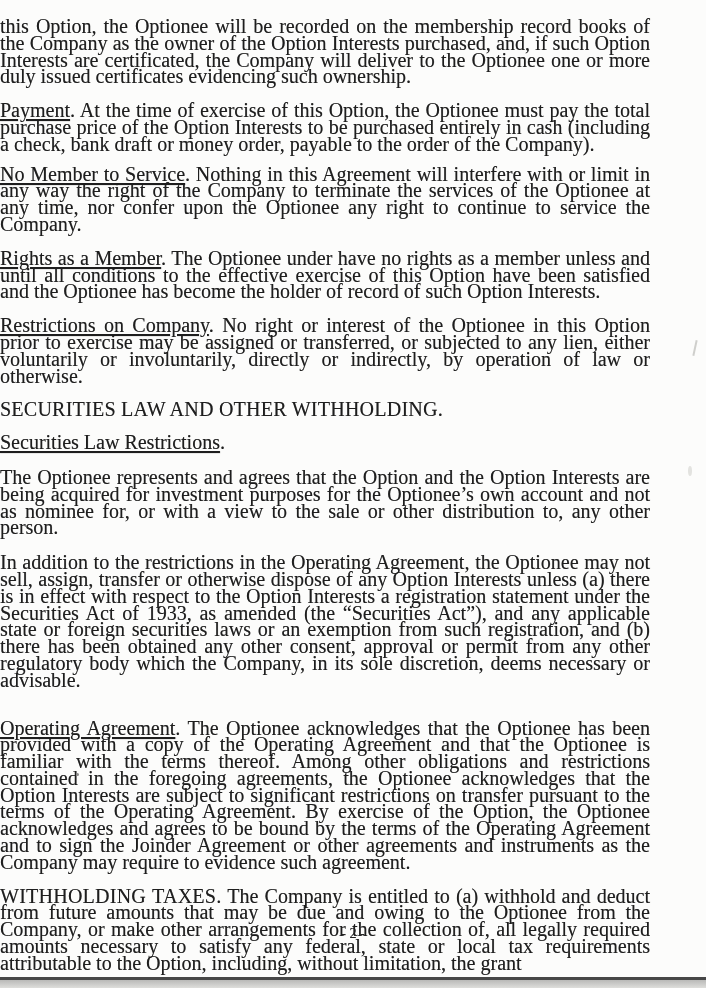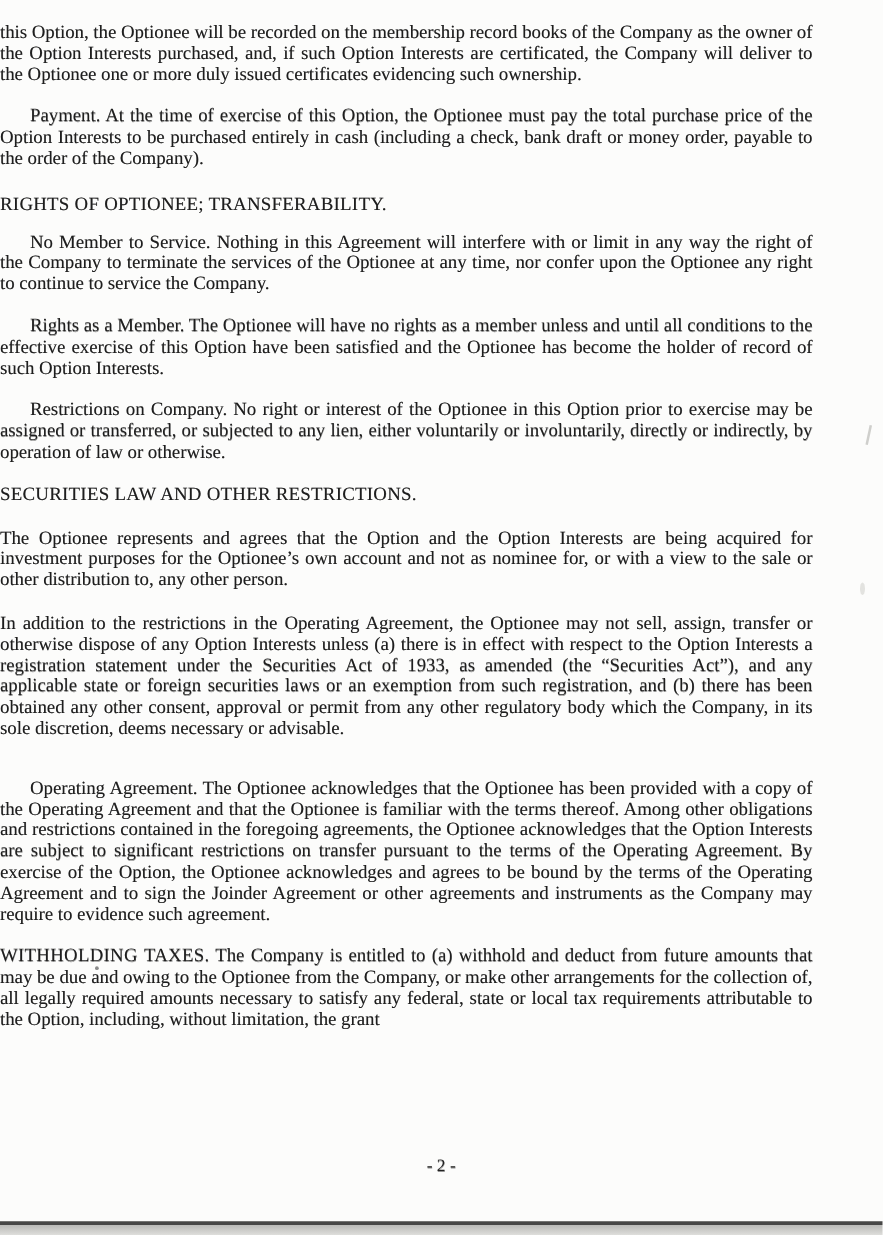--- a/index.html
+++ b/index.html
@@ -12,31 +12,31 @@
   .page {
     position: relative;
     width: 706px; height: 988px;
     background: #fcfcfb;
     color: #1e1e1e;
   }
   .content {
     position: absolute;
     left: 0; top: 18px;
     width: 650px;
-    font-size: 15px;
+    font-size: 20px;
     line-height: 16.8px;
     text-align: justify;
     text-shadow: 0.2px 0.2px 0.35px rgba(20,20,20,0.45);
   }
   .content p { margin: 0; position: relative; }
   .l1 { margin-left: 73px; }
   .l2 { margin-left: 120px; }
   .l3 { margin-left: 169px; }
   .head { text-align: left; letter-spacing: 0.25px; }
-  .u { text-underline-offset: 2px; padding-left: 24px; }
+  .u { text-decoration: underline; text-underline-offset: 2px; }
   .b { font-weight: normal; }
   .g13 { margin-top: 13px !important; }
   .g16 { margin-top: 16px !important; }
   .g17 { margin-top: 17px !important; }
   .g18 { margin-top: 18px !important; }
   .g20 { margin-top: 20px !important; }
   .g31 { margin-top: 31px !important; }
   .footer {
     position: absolute;
     top: 926px; left: 0;
@@ -78,30 +78,30 @@
 </head>
 <body>
 
 <div class="page">
   <div class="content">
 
     <p class="l2"><span>this Option, the Optionee will be recorded on the membership record books of the Company as the owner of the Option Interests purchased, and, if such Option Interests are certificated, the Company will deliver to the Optionee one or more duly issued certificates evidencing such ownership.</span></p>
 
     <p class="l2 g17"><span class="u">Payment</span><span>.  At the time of exercise of this Option, the Optionee must pay the total purchase price of the Option Interests to be purchased entirely in cash (including a check, bank draft or money order, payable to the order of the Company).</span></p>
 
-    <p class="l1 head g20"><span>RIGHTS OF OPTIONEE; TRANSFERABILITY.</span></p>
 
     <p class="l2 g13"><span class="u">No Member to Service</span><span>.  Nothing in this Agreement will interfere with or limit in any way the right of the Company to terminate the services of the Optionee at any time, nor confer upon the Optionee any right to continue to service the Company.</span></p>
 
-    <p class="l2 g17"><span class="u">Rights as a Member</span><span>.  The Optionee will have no rights as a member unless and until all conditions to the effective exercise of this Option have been satisfied and the Optionee has become the holder of record of such Option Interests.</span></p>
+    <p class="l2 g17"><span class="u">Rights as a Member</span><span>.  The Optionee under have no rights as a member unless and until all conditions to the effective exercise of this Option have been satisfied and the Optionee has become the holder of record of such Option Interests.</span></p>
 
     <p class="l2 g17"><span class="u">Restrictions on Company</span><span>.  No right or interest of the Optionee in this Option prior to exercise may be assigned or transferred, or subjected to any lien, either voluntarily or involuntarily, directly or indirectly, by operation of law or otherwise.</span></p>
 
-    <p class="l1 head g17"><span>SECURITIES LAW AND OTHER RESTRICTIONS.</span></p>
+    <p class="l1 head g17"><span>SECURITIES LAW AND OTHER WITHHOLDING.</span></p>
 
+    <p class="l2 g16"><span class="u">Securities Law Restrictions</span><span>.</span></p>
 
     <p class="l3 g18"><span>The Optionee represents and agrees that the Option and the Option Interests are being acquired for investment purposes for the Optionee’s own account and not as nominee for, or with a view to the sale or other distribution to, any other person.</span></p>
 
     <p class="l3 g18"><span>In addition to the restrictions in the Operating Agreement, the Optionee may not sell, assign, transfer or otherwise dispose of any Option Interests unless (a) there is in effect with respect to the Option Interests a registration statement under the Securities Act of 1933, as amended (the </span><span class="b">“Securities Act”</span><span>), and any applicable state or foreign securities laws or an exemption from such registration, and (b) there has been obtained any other consent, approval or permit from any other regulatory body which the Company, in its sole discretion, deems necessary or advisable.</span></p>
 
     <p class="l2 g31"><span class="u">Operating Agreement</span><span>.  The Optionee acknowledges that the Optionee has been provided with a copy of the Operating Agreement and that the Optionee is familiar with the terms thereof.  Among other obligations and restrictions contained in the foregoing agreements, the Optionee acknowledges that the Option Interests are subject to significant restrictions on transfer pursuant to the terms of the Operating Agreement.  By exercise of the Option, the Optionee acknowledges and agrees to be bound by the terms of the Operating Agreement and to sign the Joinder Agreement or other agreements and instruments as the Company may require to evidence such agreement.</span></p>
 
     <p class="l1 g17"><span class="head">WITHHOLDING TAXES.</span><span>  The Company is entitled to (a) withhold and deduct from future amounts that may be due and owing to the Optionee from the Company, or make other arrangements for the collection of, all legally required amounts necessary to satisfy any federal, state or local tax requirements attributable to the Option, including, without limitation, the grant</span></p>
 
   </div>

